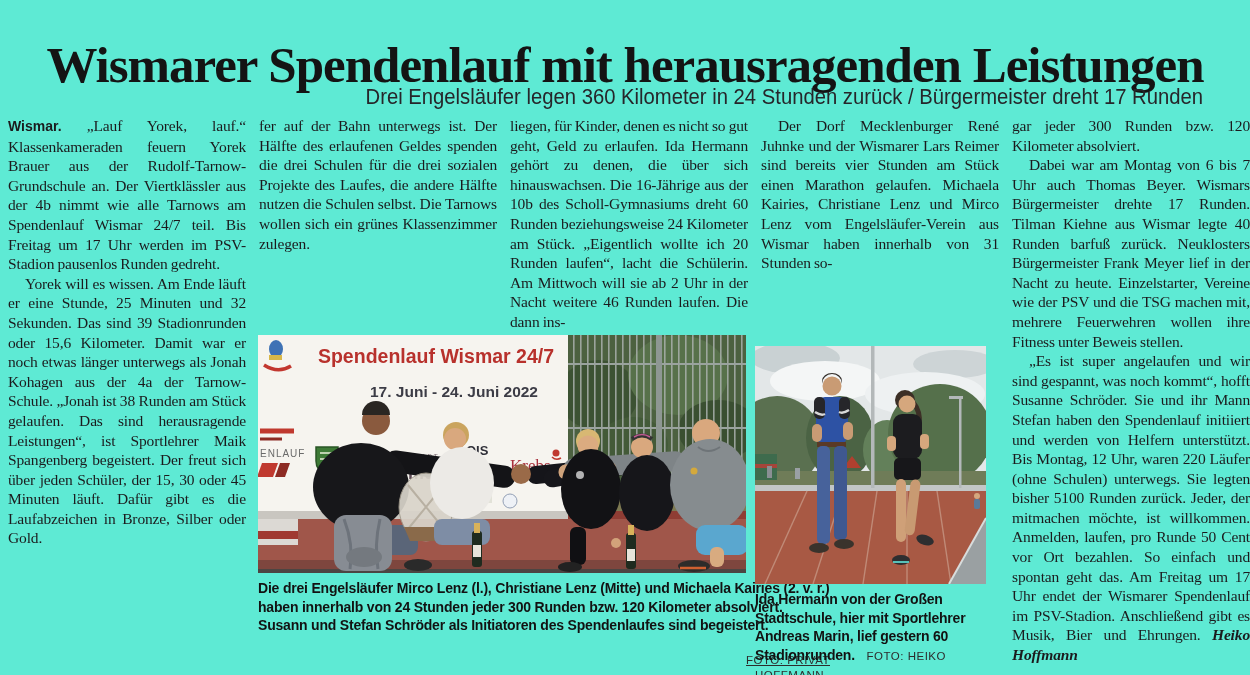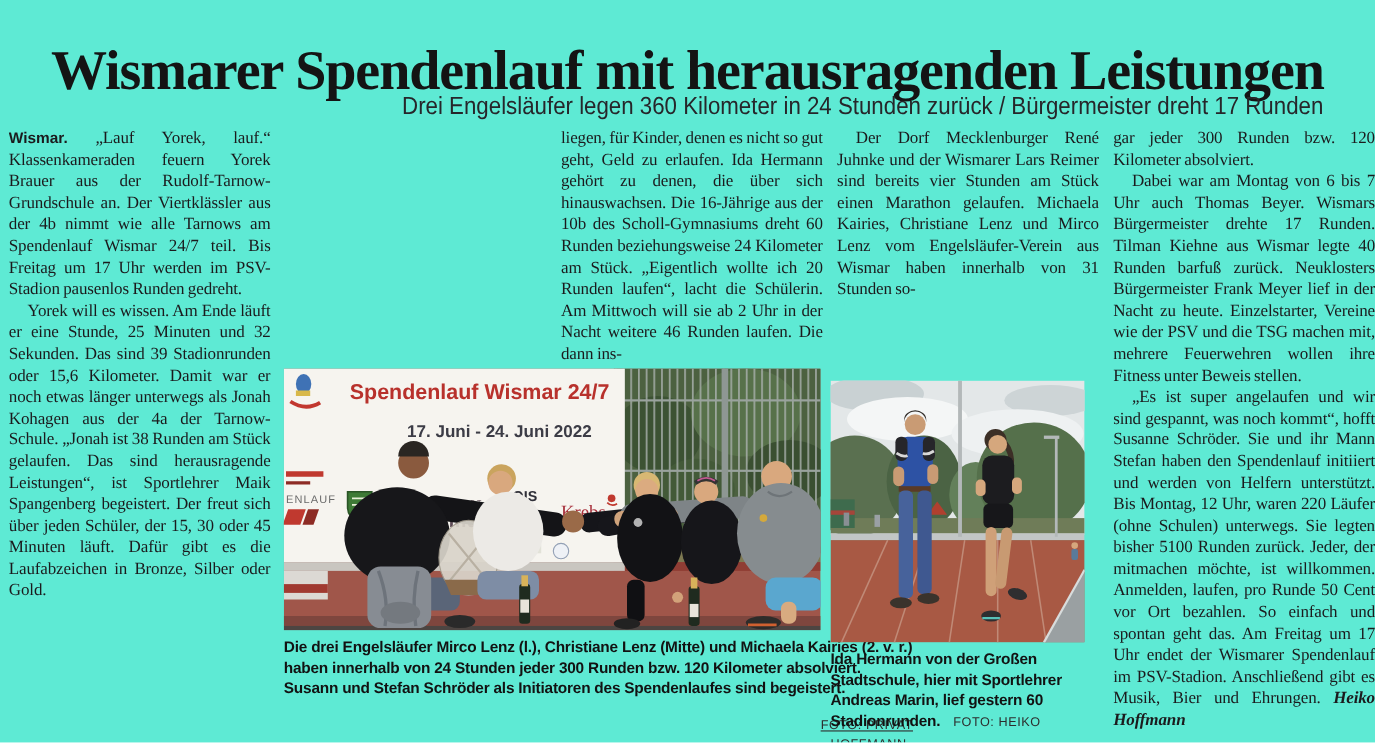--- a/index.html
+++ b/index.html
@@ -44,20 +44,21 @@
   <div class="subhead"><span>Drei Engelsläufer legen 360 Kilometer in 24 Stunden zurück / Bürgermeister dreht 17 Runden</span></div>
 
   <div class="cols">
 
     <div class="col col-full">
       <p><span class="dateline">Wismar.</span> <span>„Lauf Yorek, lauf.“ Klassenkameraden feuern Yorek Brauer aus der Rudolf-Tarnow-Grundschule an. Der Viertklässler aus der 4b nimmt wie alle Tarnows am Spendenlauf Wismar 24/7 teil. Bis Freitag um 17 Uhr werden im PSV-Stadion pausenlos Runden gedreht.</span></p>
       <p class="indent">Yorek will es wissen. Am Ende läuft er eine Stunde, 25 Minuten und 32 Sekunden. Das sind 39 Stadionrunden oder 15,6 Kilometer. Damit war er noch etwas länger unterwegs als Jonah Kohagen aus der 4a der Tarnow-Schule. „Jonah ist 38 Runden am Stück gelaufen. Das sind herausragende Leistungen“, ist Sportlehrer Maik Spangenberg begeistert. Der freut sich über jeden Schüler, der 15, 30 oder 45 Minuten läuft. Dafür gibt es die Laufabzeichen in Bronze, Silber oder Gold.</p>
     </div>
 
     <div class="col col-short">
+      <p>fer auf der Bahn unterwegs ist. Der Hälfte des erlaufenen Geldes spenden die drei Schulen für die drei sozialen Projekte des Laufes, die andere Hälfte nutzen die Schulen selbst. Die Tarnows wollen sich ein grünes Klassenzimmer zulegen.</p>
     </div>
 
     <div class="col col-short">
       <p>liegen, für Kinder, denen es nicht so gut geht, Geld zu erlaufen. Ida Hermann gehört zu denen, die über sich hinauswachsen. Die 16-Jährige aus der 10b des Scholl-Gymnasiums dreht 60 Runden beziehungsweise 24 Kilometer am Stück. „Eigentlich wollte ich 20 Runden laufen“, lacht die Schülerin. Am Mittwoch will sie ab 2 Uhr in der Nacht weitere 46 Runden laufen. Die dann ins-</p>
     </div>
 
     <div class="col col-short">
       <p class="indent">Der Dorf Mecklenburger René Juhnke und der Wismarer Lars Reimer sind bereits vier Stunden am Stück einen Marathon gelaufen. Michaela Kairies, Christiane Lenz und Mirco Lenz vom Engelsläufer-Verein aus Wismar haben innerhalb von 31 Stunden so-</p>
     </div>
 

